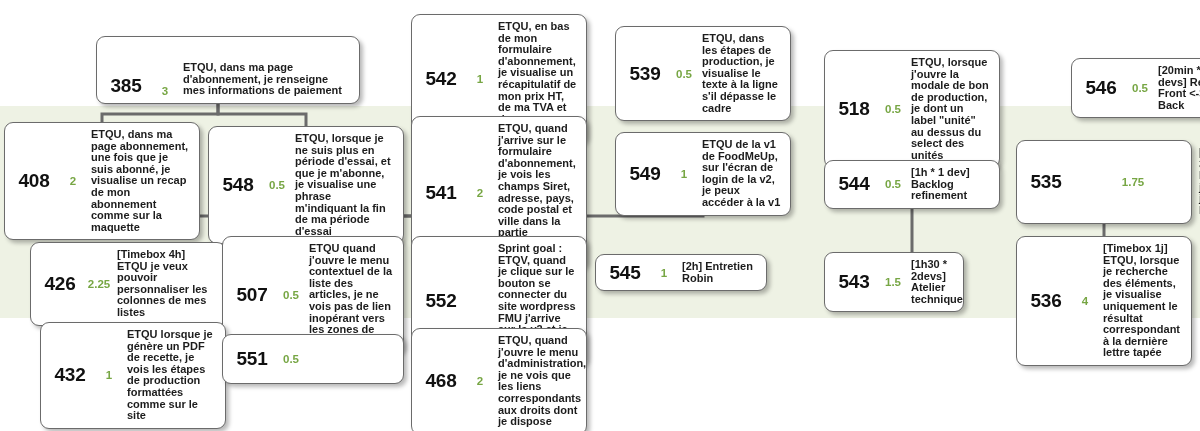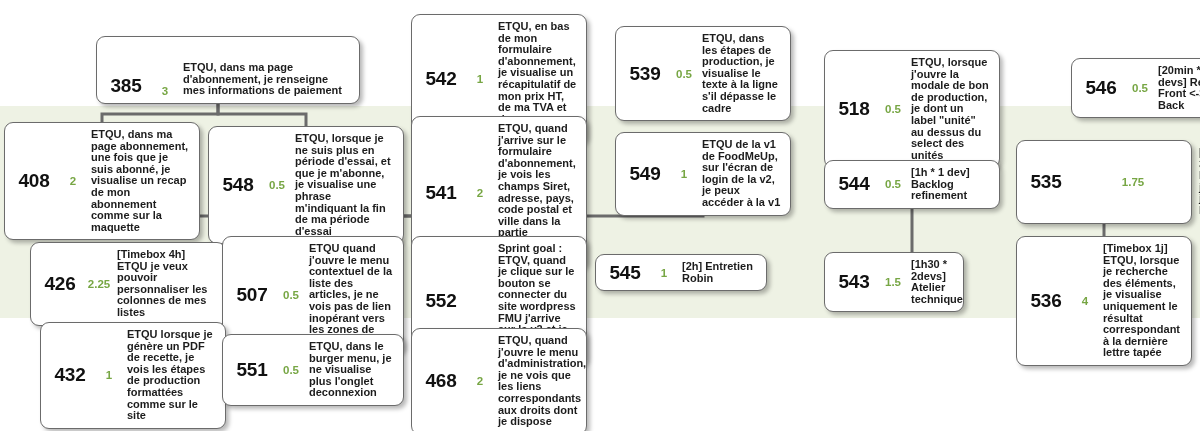--- a/index.html
+++ b/index.html
@@ -177,21 +177,20 @@
         <div class="desc">[Timebox 1j] ETQU, lorsque je recherche des éléments, je visualise uniquement le résultat correspondant à la dernière lettre tapée</div>
       </div>
       <div class="card" style="left: 40px; top: 322px; width: 186px; min-height: 70px;">
         <div class="cid">432</div>
         <div class="est">1</div>
         <div class="desc">ETQU lorsque je génère un PDF de recette, je vois les étapes de production formattées comme sur le site</div>
       </div>
       <div class="card" style="left: 222px; top: 334px; width: 182px; min-height: 50px;">
         <div class="cid">551</div>
         <div class="est">0.5</div>
-        <div class="desc">ETQU, dans le burger menu, je ne visualise plus l'onglet deconnexion</div>
       </div>
       <div class="card" style="left: 411px; top: 328px; width: 176px; min-height: 66px;">
         <div class="cid">468</div>
         <div class="est">2</div>
         <div class="desc">ETQU, quand j'ouvre le menu d'administration, je ne vois que les liens correspondants aux droits dont je dispose</div>
       </div>
     </div>
 
 </div>
 

